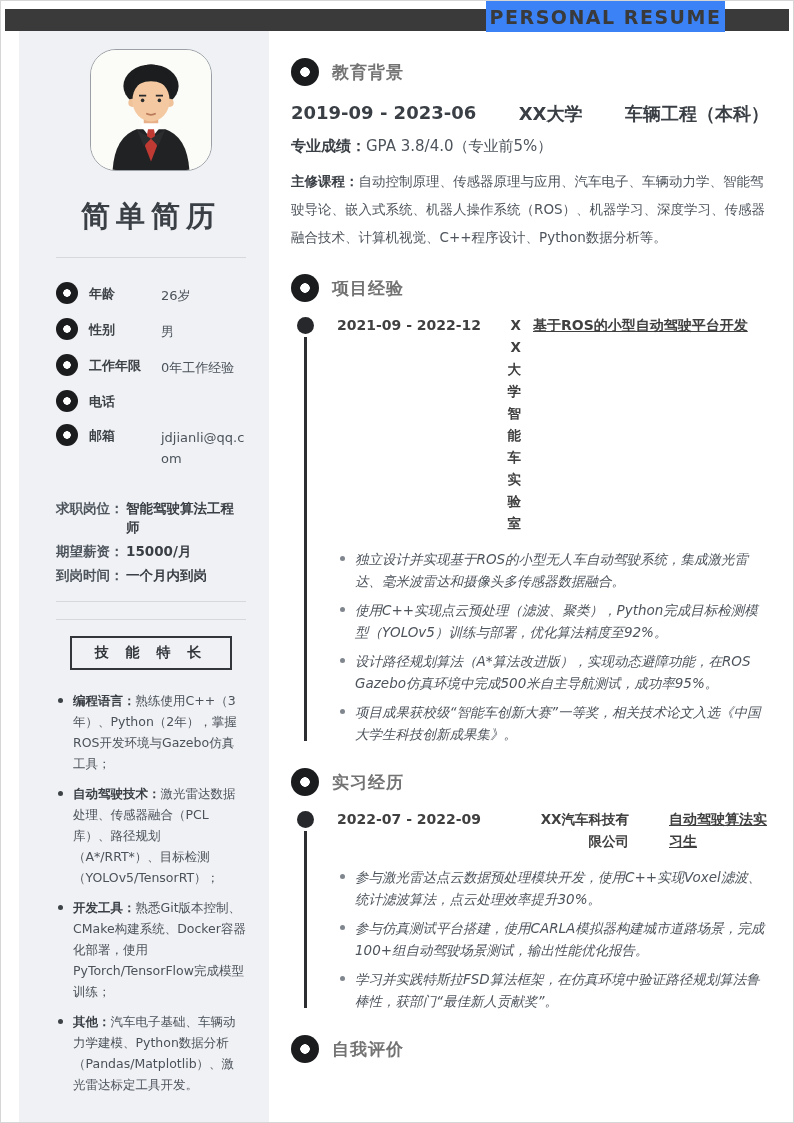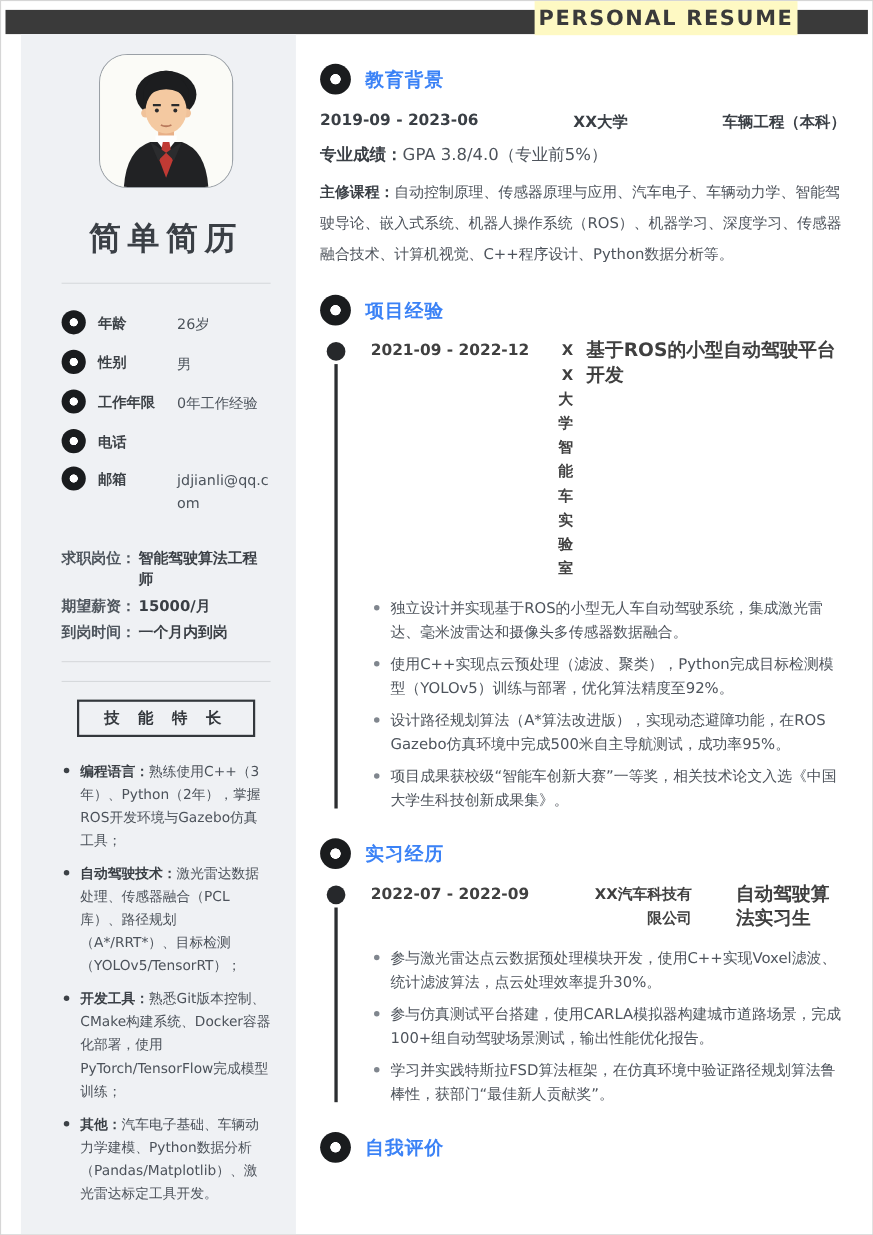--- a/index.html
+++ b/index.html
@@ -2,21 +2,21 @@
 <html><head>
 <meta charset="utf-8">
 <style>
   html,body{margin:0;padding:0;background:#ffffff;}
   body{font-family:"DejaVu Sans","Liberation Sans",sans-serif;}
   .page{position:relative;width:794px;height:1123px;margin:0 auto;background:#fff;
         border:1px solid #d6d6d6;box-sizing:border-box;overflow:hidden;color:#4a5058;}
 
   
   .top-band{position:absolute;left:4px;right:4px;top:8px;height:22px;background:#3a3a3a;}
-  .band-tab{position:absolute;left:481px;top:-8px;width:239px;height:31px;background:#fef9c3;
+  .band-tab{position:absolute;left:481px;top:-8px;width:239px;height:31px;background:#3b82f6;
             display:flex;align-items:center;justify-content:center;}
   .band-tab span{font-size:19px;font-weight:bold;letter-spacing:1.5px;color:#3a3a3a;}
 
   
   .sidebar{position:absolute;left:18px;top:30px;width:250px;bottom:0;background:#eff1f4;
            box-sizing:border-box;padding:18px 23px 0 37px;overflow:hidden;}
   .avatar-box{width:120px;height:120px;margin:0 auto;background:#fbfbf7;border:1px solid #9aa0a6;
               border-radius:26px;overflow:hidden;}
   .avatar-box svg{display:block;width:100%;height:100%;}
   .name{margin-top:26px;text-align:center;font-size:29px;font-weight:bold;letter-spacing:6px;
@@ -45,40 +45,40 @@
   .skill-item::before{content:"";position:absolute;left:2px;top:8px;width:5px;height:5px;
                       border-radius:50%;background:#3d4247;}
   .skill-item b{color:#3a3f45;}
 
   
   .main{position:absolute;left:290px;right:24px;top:0;}
   .section-header{display:flex;align-items:center;margin-top:23px;}
   .section-header.first{margin-top:57px;}
   .donut-lg{flex:0 0 28px;width:28px;height:28px;border-radius:50%;margin-right:13px;
             background:radial-gradient(circle,#ffffff 0 4.5px,#1a1c1e 5px);}
-  .section-title{font-size:17px;font-weight:bold;color:#3b82f6;letter-spacing:1px;}
-
-  .edu-row{display:flex;justify-content:space-between;margin-top:16px;font-size:14px;
+  .section-title{font-size:17px;font-weight:bold;color:#737373;letter-spacing:1px;}
+
+  .edu-row{display:flex;justify-content:space-between;margin-top:16px;font-size:18px;
            font-weight:bold;color:#3a3f45;}
   .edu-line{margin-top:9px;font-size:15px;line-height:22px;color:#4e545c;}
   .edu-para{margin-top:10px;font-size:13.5px;line-height:28px;color:#4e545c;}
   .lead{font-weight:bold;color:#3a3f45;}
 
   .timeline{position:relative;padding-left:46px;margin-top:12px;}
   .timeline::before{content:"";position:absolute;left:6px;top:3px;width:17px;height:17px;
                     border-radius:50%;background:#26282b;}
   .timeline::after{content:"";position:absolute;left:13px;top:23px;bottom:4px;width:3px;background:#2c2e31;}
   .tl-row{display:grid;column-gap:8px;align-items:start;font-weight:bold;color:#404040;}
   .tl-row.narrow{grid-template-columns:160px 16px 1fr;}
   .tl-row.wide{grid-template-columns:160px 96px 1fr;gap:36px;}
   .tl-period{font-size:14px;line-height:22px;}
   .tl-org{font-size:13.5px;line-height:22px;text-align:right;word-break:break-all;}
-  .tl-role{font-size:17px;line-height:22px;padding-left:4px;}
-
-  .bullets{margin-top:14px;}
+  .tl-role{font-size:14px;line-height:22px;padding-left:4px;text-decoration:underline;}
+
+  .bullets{margin-top:14px;font-style:italic;}
   .bullet{position:relative;padding-left:18px;margin-bottom:7px;font-size:13.5px;
           line-height:22px;color:#4e545c;}
   .bullet::before{content:"";position:absolute;left:3px;top:8px;width:5px;height:5px;
                   border-radius:50%;background:#80868e;}
 </style>
 </head>
 <body>
 
 <div class="page">
 

